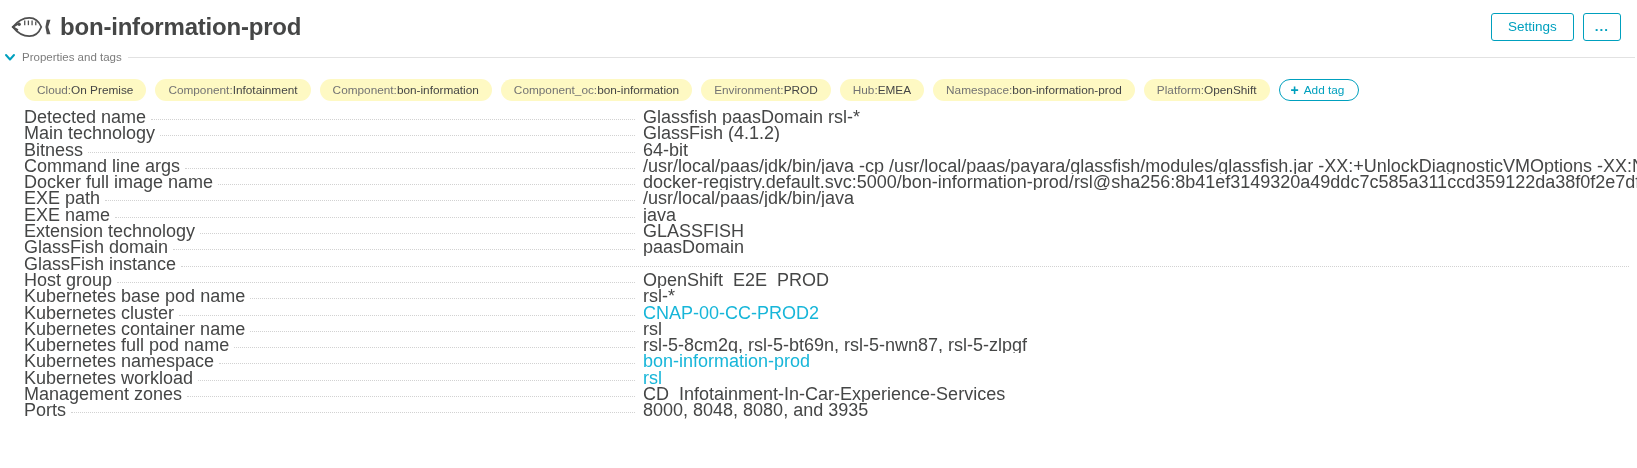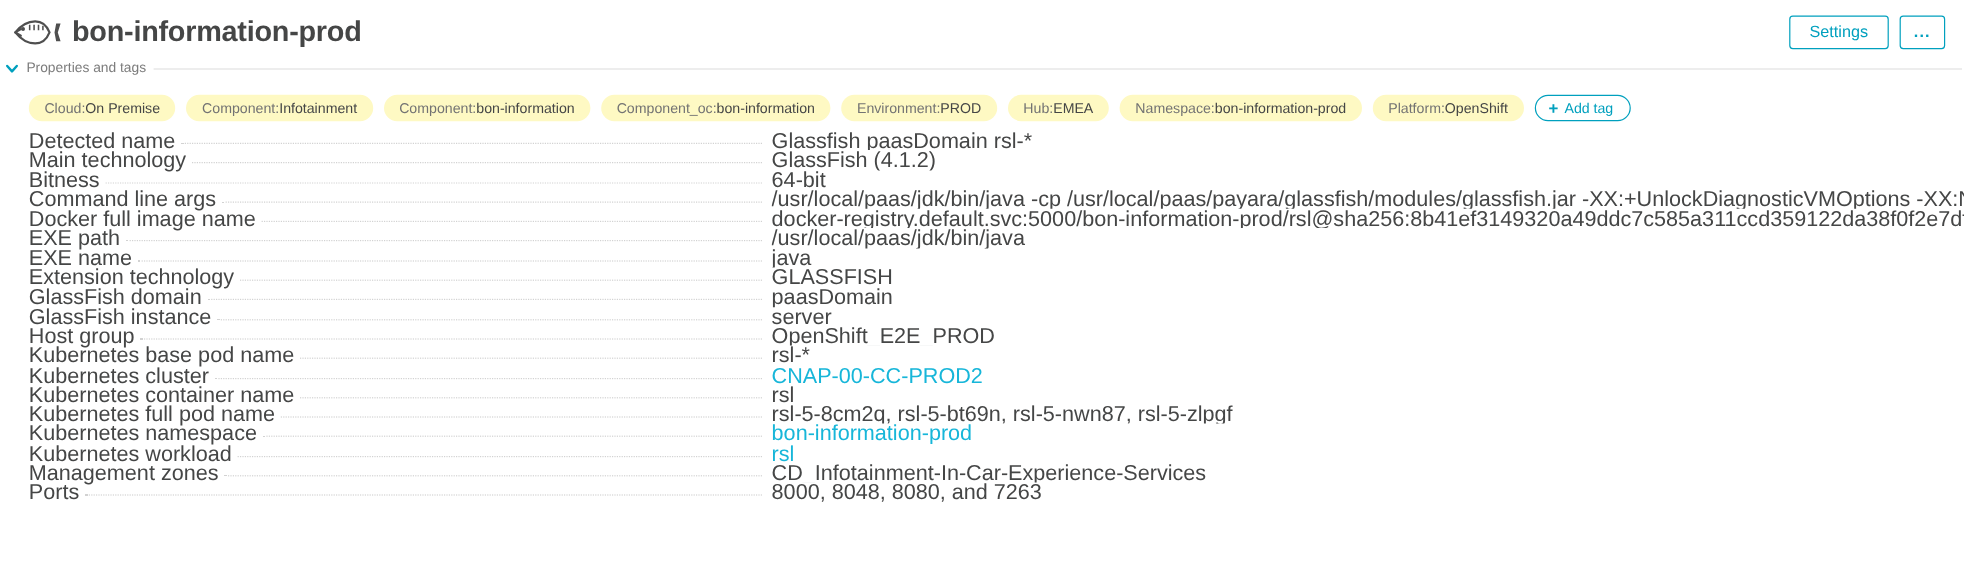--- a/index.html
+++ b/index.html
@@ -178,21 +178,20 @@
 
   <div class="prop-row">
     <span class="prop-label">GlassFish domain</span>
     <span class="prop-leader"></span>
     <span class="prop-value">paasDomain</span>
   </div>
 
   <div class="prop-row">
     <span class="prop-label">GlassFish instance</span>
     <span class="prop-leader"></span>
-    <span class="prop-value">server</span>
   </div>
 
   <div class="prop-row">
     <span class="prop-label">Host group</span>
     <span class="prop-leader"></span>
     <span class="prop-value">OpenShift_E2E_PROD</span>
   </div>
 
   <div class="prop-row">
     <span class="prop-label">Kubernetes base pod name</span>
@@ -233,15 +232,15 @@
 
   <div class="prop-row">
     <span class="prop-label">Management zones</span>
     <span class="prop-leader"></span>
     <span class="prop-value">CD_Infotainment-In-Car-Experience-Services</span>
   </div>
 
   <div class="prop-row">
     <span class="prop-label">Ports</span>
     <span class="prop-leader"></span>
-    <span class="prop-value">8000, 8048, 8080, and 7263</span>
+    <span class="prop-value">8000, 8048, 8080, and 3935</span>
   </div>
 </div>
 
 </body></html>

